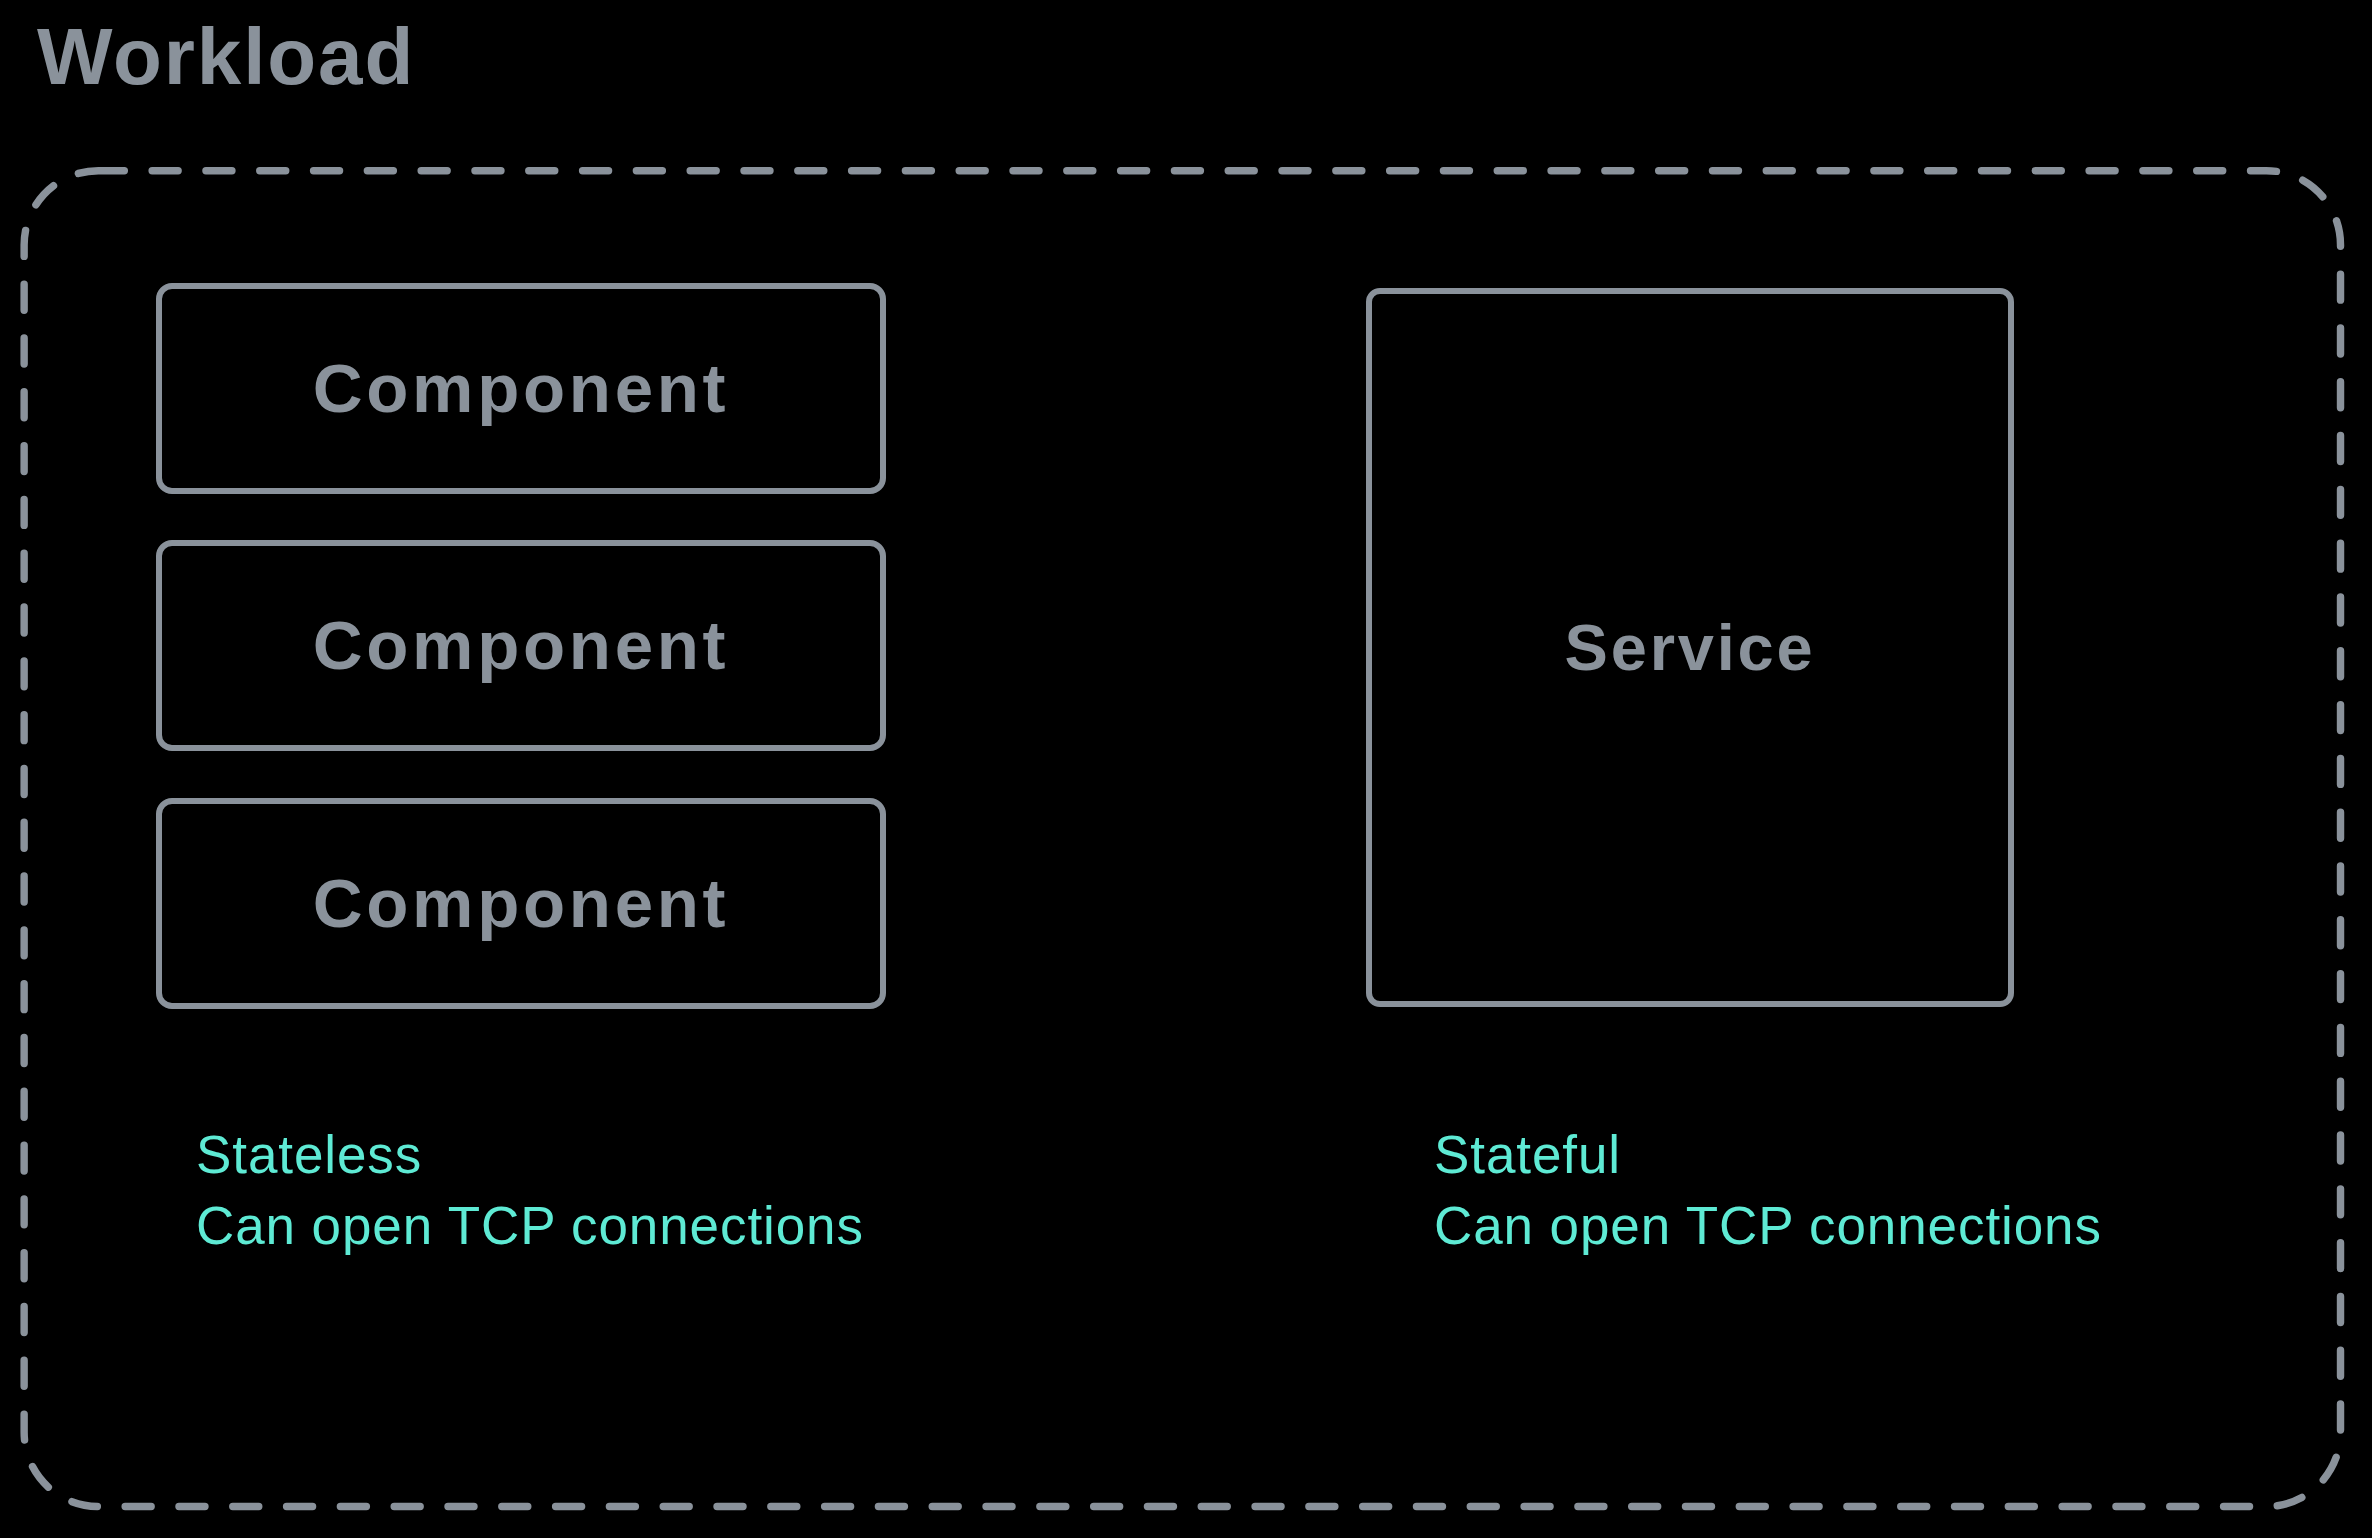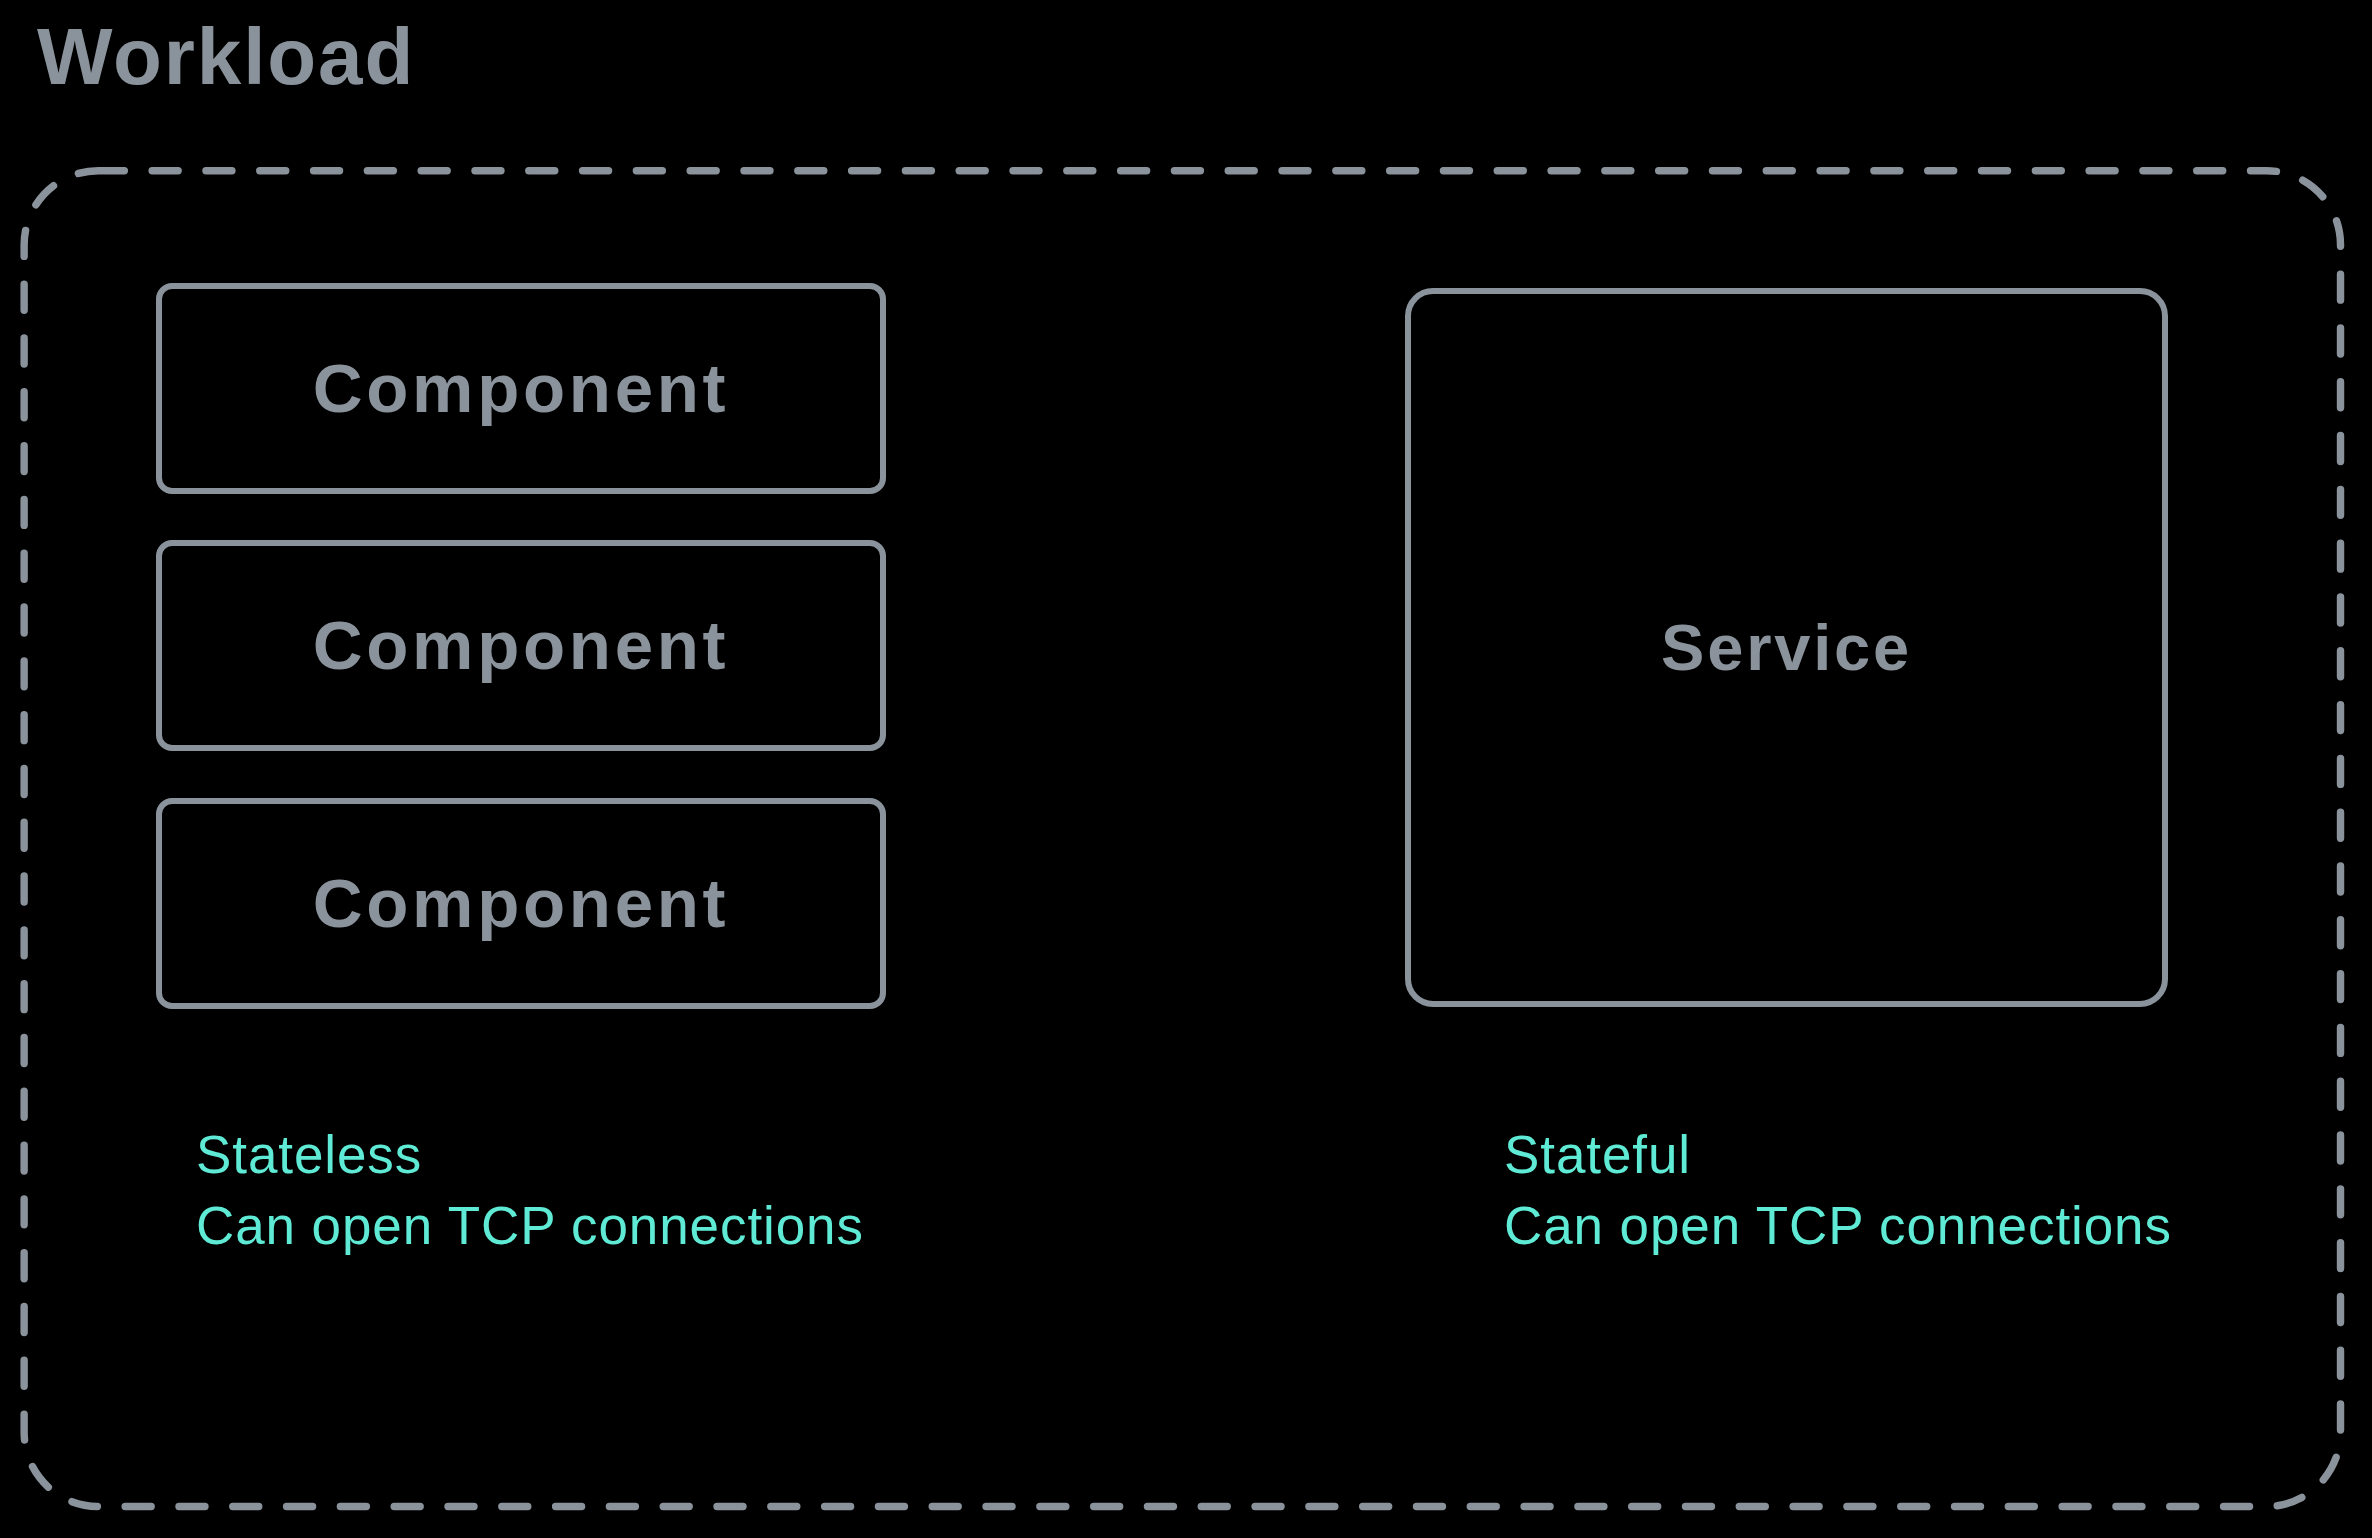--- a/index.html
+++ b/index.html
@@ -53,25 +53,25 @@
   .component {
     left: 156px;
     width: 730px;
     height: 211px;
     border-radius: 16px;
   }
   .c1 { top: 283px; }
   .c2 { top: 540px; }
   .c3 { top: 798px; }
   .service {
-    left: 1405px;
+    left: 1366px;
     top: 288px;
-    width: 763px;
+    width: 648px;
     height: 719px;
-    border-radius: 28px;
+    border-radius: 14px;
   }
   .box-label {
     font-size: 69px;
     letter-spacing: 3.7px;
     white-space: nowrap;
   }
   .service .box-label {
     font-size: 65px;
     letter-spacing: 2.8px;
   }
@@ -82,21 +82,21 @@
     font-size: 53px;
     line-height: 71px;
     letter-spacing: 0.9px;
     white-space: nowrap;
   }
   .notes-left {
     left: 196px;
     top: 1119px;
   }
   .notes-right {
-    left: 1504px;
+    left: 1434px;
     top: 1119px;
   }
 </style>
 </head>
 <body>
 
 <div class="canvas">
 
   <div class="title hand">Workload</div>
 

